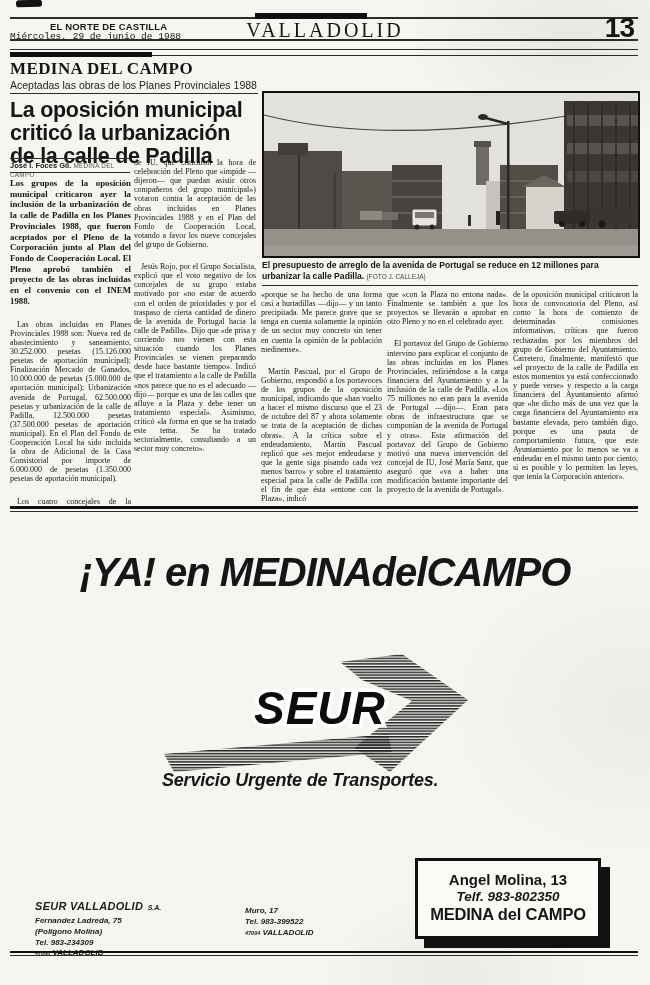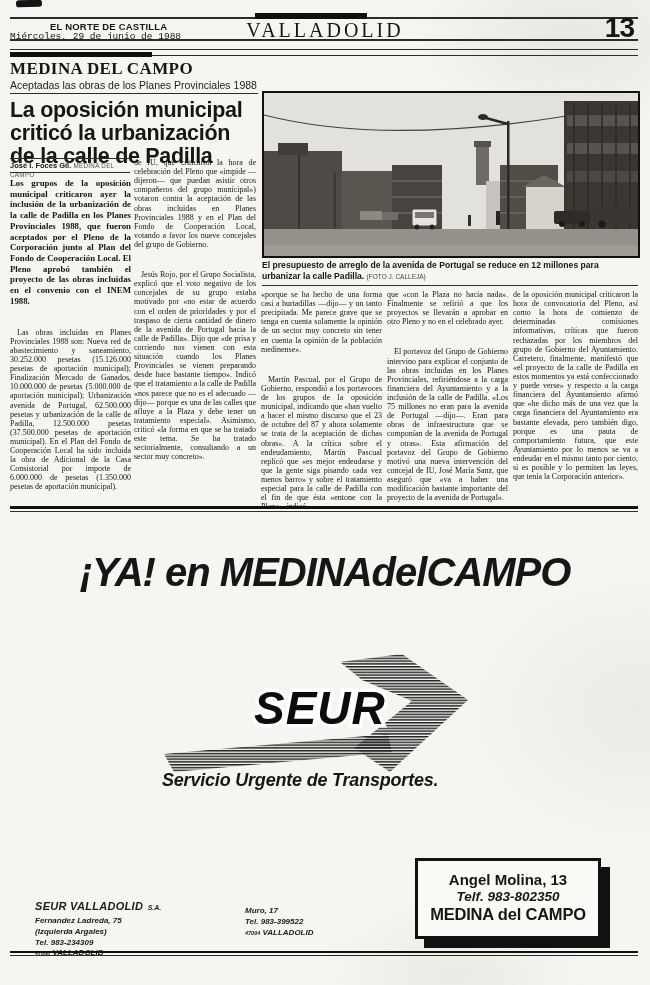--- a/index.html
+++ b/index.html
@@ -23,21 +23,21 @@
   
   .s-title{font-family:"Liberation Serif",serif;font-weight:bold;font-size:17px;letter-spacing:.4px;}
   .s-kicker{font-family:"Liberation Sans",sans-serif;font-size:10.5px;color:#222;}
   
   .headline{font-family:"Liberation Sans",sans-serif;font-weight:bold;font-size:21.5px;line-height:1.06;letter-spacing:-.3px;}
   .byline{font-family:"Liberation Sans",sans-serif;font-size:7.5px;}
   .byline .name{font-weight:bold;}
   .byline .place{font-size:6.3px;color:#555;letter-spacing:.3px;}
   .col{font-size:8px;line-height:1.14;text-align:justify;overflow:hidden;hyphens:auto;-webkit-hyphens:auto;}
   .col p{margin:0;}
-  .col p.np{text-indent:7px;margin-top:21px;}
+  .col p.np{text-indent:7px;margin-top:13px;}
   .lede{font-weight:bold;font-size:8.8px;line-height:1.22;}
   .photo{border:2px solid #111;background:#e3e1dc;}
   .caption{font-family:"Liberation Sans",sans-serif;font-size:8.6px;line-height:1.25;}
   .caption .cap{font-weight:bold;}
   .caption .credit{font-size:6.5px;color:#444;}
   
   .ad-headline{font-family:"Liberation Sans",sans-serif;font-weight:bold;font-style:italic;font-size:40px;letter-spacing:-1px;text-align:center;white-space:nowrap;}
   .tagline{font-family:"Liberation Sans",sans-serif;font-weight:bold;font-style:italic;font-size:18px;letter-spacing:-.2px;}
   .foot{font-family:"Liberation Sans",sans-serif;font-weight:bold;font-style:italic;color:#1c1c1c;}
   .foot .nm{font-size:11px;letter-spacing:.3px;}
@@ -141,21 +141,21 @@
     <span class="cap">El presupuesto de arreglo de la avenida de Portugal se reduce en 12 millones para urbanizar la calle Padilla.</span>
     <span class="credit">(FOTO J. CALLEJA)</span>
   </div>
   <div class="abs rule" style="left:262px;top:285px;width:376px;height:1px;"></div>
 
   <div class="abs col" style="left:261px;top:290px;width:121px;height:216px;">
     <p>«porque se ha hecho de una forma casi a hurtadillas —dijo— y un tanto precipitada. Me parece grave que se tenga en cuenta solamente la opinión de un sector muy concreto sin tener en cuenta la opinión de la población medinense».</p>
     <p class="np">Martín Pascual, por el Grupo de Gobierno, respondió a los portavoces de los grupos de la oposición municipal, indicando que «han vuelto a hacer el mismo discurso que el 23 de octubre del 87 y ahora solamente se trata de la aceptación de dichas obras». A la crítica sobre el endeudamiento, Martín Pascual replicó que «es mejor endeudarse y que la gente siga pisando cada vez menos barro» y sobre el tratamiento especial para la calle de Padilla con el fin de que ésta «entone con la Plaza», indicó</p>
   </div>
   <div class="abs col" style="left:387px;top:290px;width:121px;height:216px;">
-    <p>que «con la Plaza no hacia nada». Finalmente se refirió a que los proyectos se llevarán a aprobar en otro Pleno y no en el celebrado ayer.</p>
+    <p>que «con la Plaza no entona nada». Finalmente se también a que los proyectos se llevarán a aprobar en otro Pleno y no en el celebrado ayer.</p>
     <p class="np">El portavoz del Grupo de Gobierno intervino para explicar el conjunto de las obras incluidas en los Planes Provinciales, refiriéndose a la carga financiera del Ayuntamiento y a la inclusión de la calle de Padilla. «Los 75 millones no eran para la avenida de Portugal —dijo—. Eran para obras de infraestructura que se componían de la avenida de Portugal y otras». Esta afirmación del portavoz del Grupo de Gobierno motivó una nueva intervención del concejal de IU, José María Sanz, que aseguró que «va a haber una modificación bastante importante del proyecto de la avenida de Portugal».</p>
     <p class="np">Los portavoces de los grupos</p>
   </div>
   <div class="abs col" style="left:513px;top:290px;width:125px;height:216px;">
     <p>de la oposición municipal criticaron la hora de convocatoria del Pleno, así como la hora de comienzo de determinadas comisiones informativas, críticas que fueron rechazadas por los miembros del grupo de Gobierno del Ayuntamiento. Carretero, finalmente, manifestó que «el proyecto de la calle de Padilla en estos momentos ya está confeccionado y puede verse» y respecto a la carga financiera del Ayuntamiento afirmó que «he dicho más de una vez que la carga financiera del Ayuntamiento era bastante elevada, pero también digo, porque es una pauta de comportamiento futura, que este Ayuntamiento por lo menos se va a endeudar en el mismo tanto por ciento, si es posible y lo permiten las leyes, que tenía la Corporación anterior».</p>
   </div>
 
   <div class="abs bar" style="left:10px;top:506px;width:628px;height:2.5px;"></div>
   <div class="abs rule" style="left:10px;top:511px;width:628px;height:1px;"></div>
 
@@ -173,21 +173,21 @@
       <text x="104" y="72" font-family="Liberation Sans, sans-serif" font-weight="bold" font-style="italic" font-size="46" letter-spacing="1" fill="#0c0c0c" stroke="#ffffff" stroke-width="7" paint-order="stroke">SEUR</text>
     </svg>
   </div>
 
   <div class="abs tagline" style="left:162px;top:770px;">Servicio Urgente de Transportes.</div>
 
   <div class="abs foot" style="left:35px;top:896px;">
     <span class="nm">SEUR VALLADOLID</span>
     <span class="sa">S.A.</span>
     <span class="ln" style="margin-top:2px;">Fernandez Ladreda, 75</span>
-    <span class="ln">(Izquierda Argales)</span>
+    <span class="ln">(Poligono Molina)</span>
     <span class="ln">Tel. 983-234309</span>
     <span class="ln"><span class="zip">47008</span> <span>VALLADOLID</span></span>
   </div>
 
   <div class="abs foot" style="left:245px;top:906px;">
     <span class="ln">Muro, 17</span>
     <span class="ln">Tel. 983-399522</span>
     <span class="ln"><span class="zip">47004</span> <span>VALLADOLID</span></span>
   </div>
 

